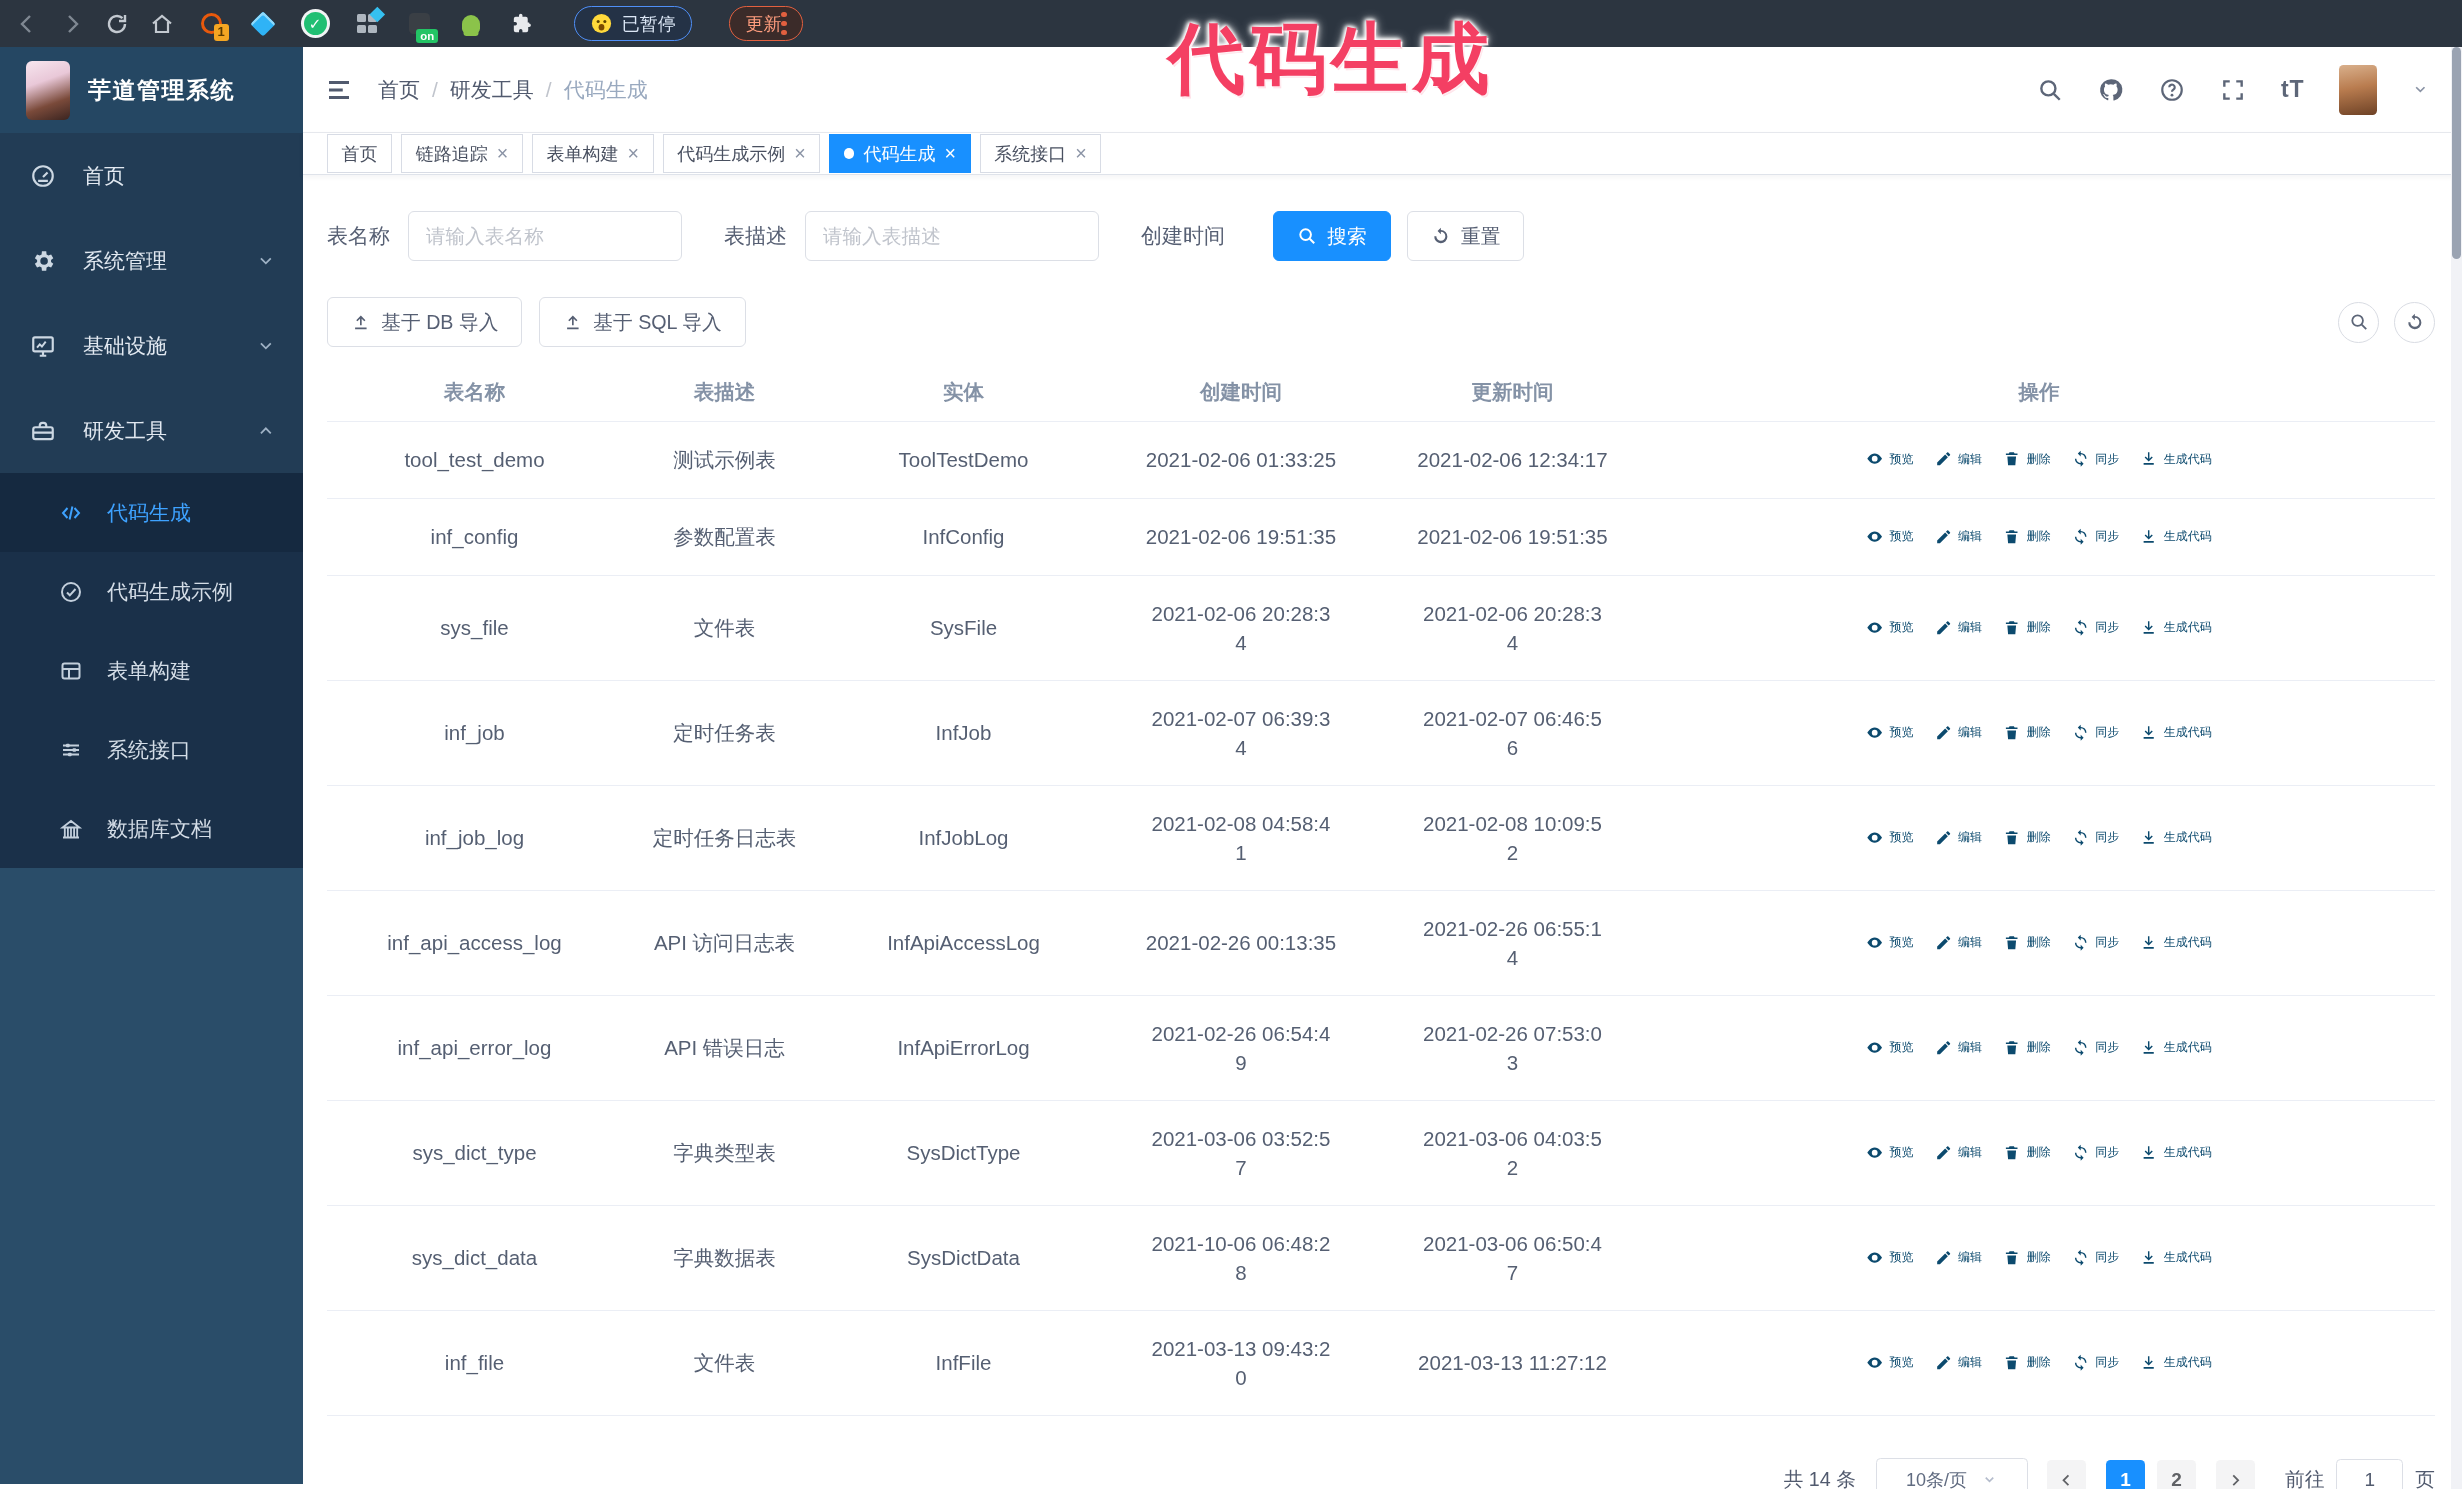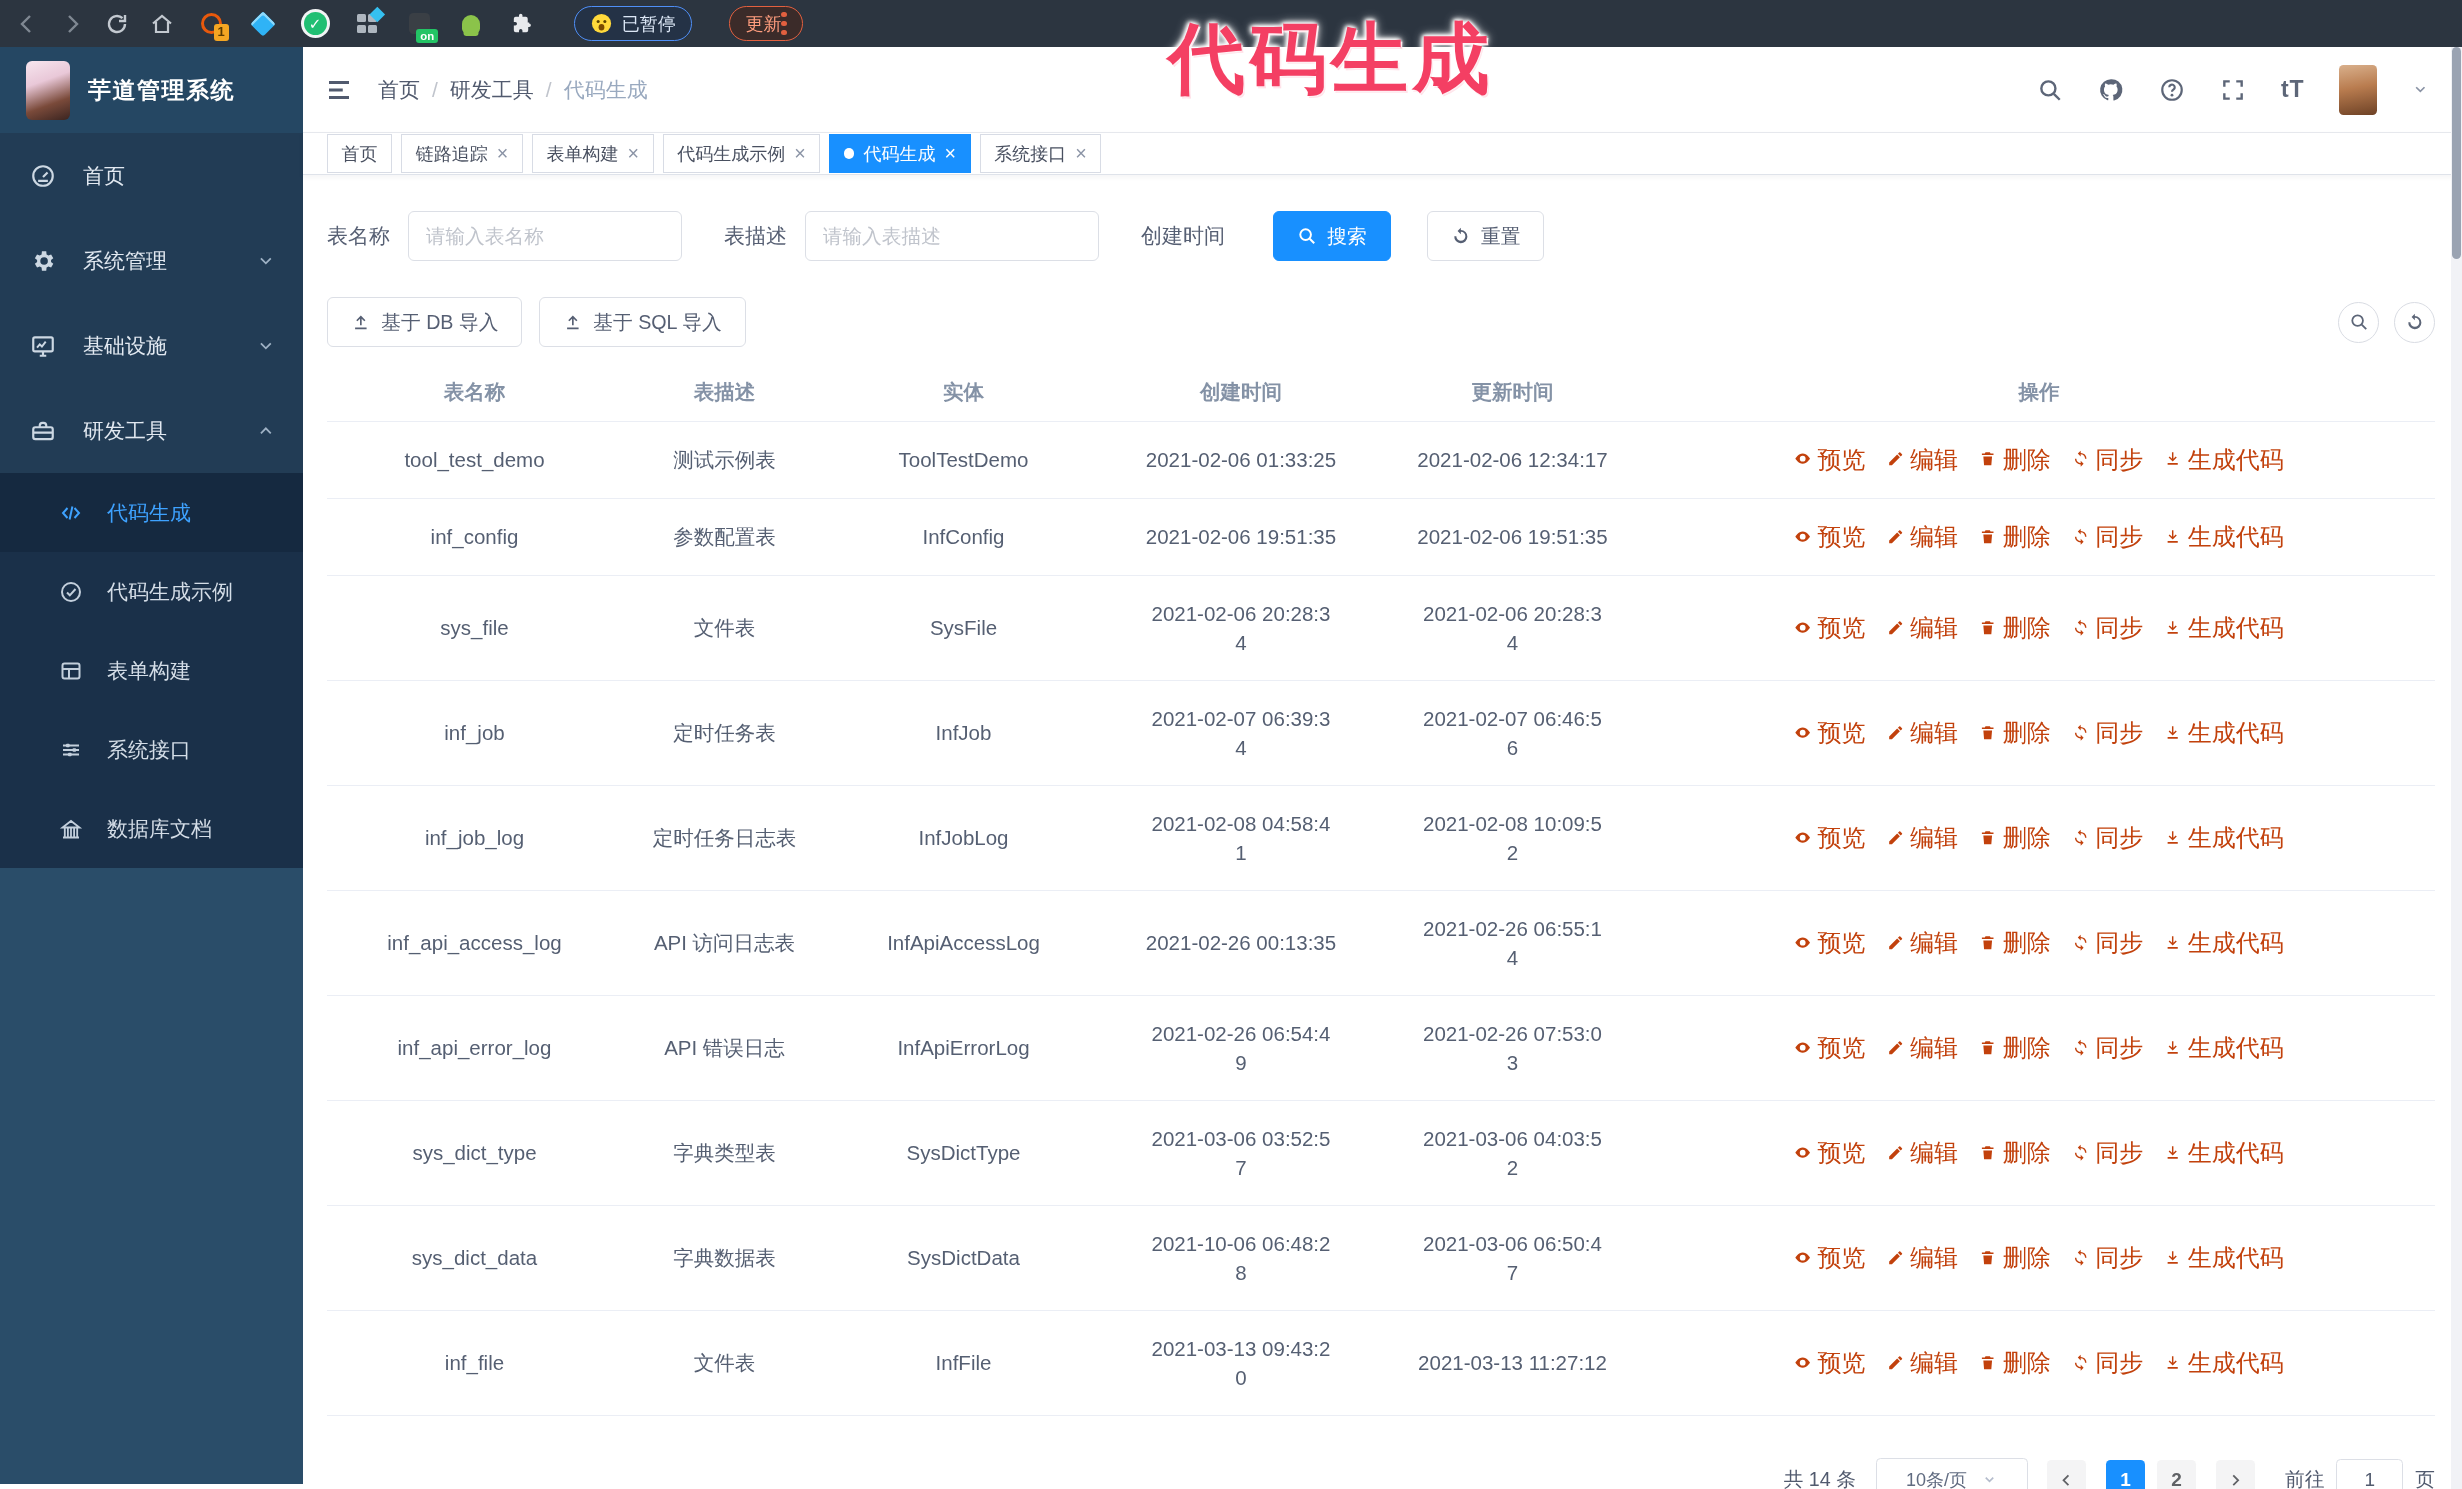--- a/index.html
+++ b/index.html
@@ -84,31 +84,31 @@
   .inp { height:50px; border:0.8px solid #dcdfe6; border-radius:6px; padding:0 16.7px; font-size:19.7px; color:#515a6e; background:#fff; outline:none; }
   .inp::placeholder { color:#c0c4cc; }
   .gap { width:42px; flex:none; }
   .daterange { width:362px; height:50px; border:0.8px solid #dcdfe6; border-radius:6px; display:flex; align-items:center; padding:0 13.6px; gap:13.6px; font-size:19.7px; color:#c0c4cc; }
   .daterange .cal { width:21px; height:21px; color:#c0c4cc; flex:none; }
   .daterange .dsep { color:#606b80; flex:none; padding:0 4.5px; }
   .btn { height:50px; border-radius:6px; font-size:19.7px; display:inline-flex; align-items:center; gap:10.6px; padding:0 23px; border:0.8px solid #dcdfe6; background:#fff; color:#565f73; cursor:pointer; white-space:nowrap; }
   .btn .bic { width:19.7px; height:19.7px; }
   .btn.primary { background:#1890ff; border-color:#1890ff; color:#fff; }
   .btn-search { margin-left:30px; }
-  .btn-reset { margin-left:36px;text-align:center; }
+  .btn-reset { margin-left:16px;text-align:center; }
   .import-row { margin-top:36px; display:flex; align-items:center; gap:16.7px; }
   .mini { margin-left:auto; display:flex; gap:15px; }
   .circle-btn { width:41px; height:41px; border-radius:50%; border:0.8px solid #d9dce3; background:#fff; color:#5d6678; display:flex; align-items:center; justify-content:center; cursor:pointer; }
   .circle-btn .ic { width:19.7px; height:19.7px; }
 
   table.grid { margin-top:23px; width:100%; border-collapse:collapse; table-layout:fixed; }
   .grid th { font-size:20.5px; color:#8492a6; font-weight:700; padding:7.6px 9px 15px; border-bottom:0.8px solid #ebeef5; text-align:center; }
   .grid td { font-size:20.5px; color:#555f72; padding:23px 9px; line-height:29px; border-bottom:0.8px solid #ebeef5; text-align:center; word-break:break-all; }
   .grid td.date { white-space:pre-line; }
-  .act { color:#c2410c; font-size:24px; display:inline-flex; align-items:center; gap:6px; margin:0 10.6px; cursor:pointer; white-space:nowrap; }
+  .act { color:#0c4a6e; font-size:12px; display:inline-flex; align-items:center; gap:6px; margin:0 10.6px; cursor:pointer; white-space:nowrap; }
   .act .ic { width:17.4px; height:17.4px; }
 
   
   .pager { margin-top:42px; display:flex; align-items:center; justify-content:flex-end; gap:19.7px; font-size:19.7px; color:#515a6e; }
   .psel { width:152px; height:44px; border:0.8px solid #dcdfe6; border-radius:4.5px; display:flex; align-items:center; justify-content:center; gap:15px; color:#606b80; font-size:18px; cursor:pointer; }
   .psel .ic { width:15px; height:15px; color:#b4bccc; }
   .pbtn { min-width:39px; height:39px; border-radius:4.5px; background:#f4f4f5; color:#606266; display:inline-flex; align-items:center; justify-content:center; font-size:19px; font-weight:600; padding:0 6px; cursor:pointer; }
   .pbtn .ic { width:16.7px; height:16.7px; }
   .pbtn.active { background:#1890ff; color:#fff; }
   .pages { display:flex; gap:12px; align-items:center; }

